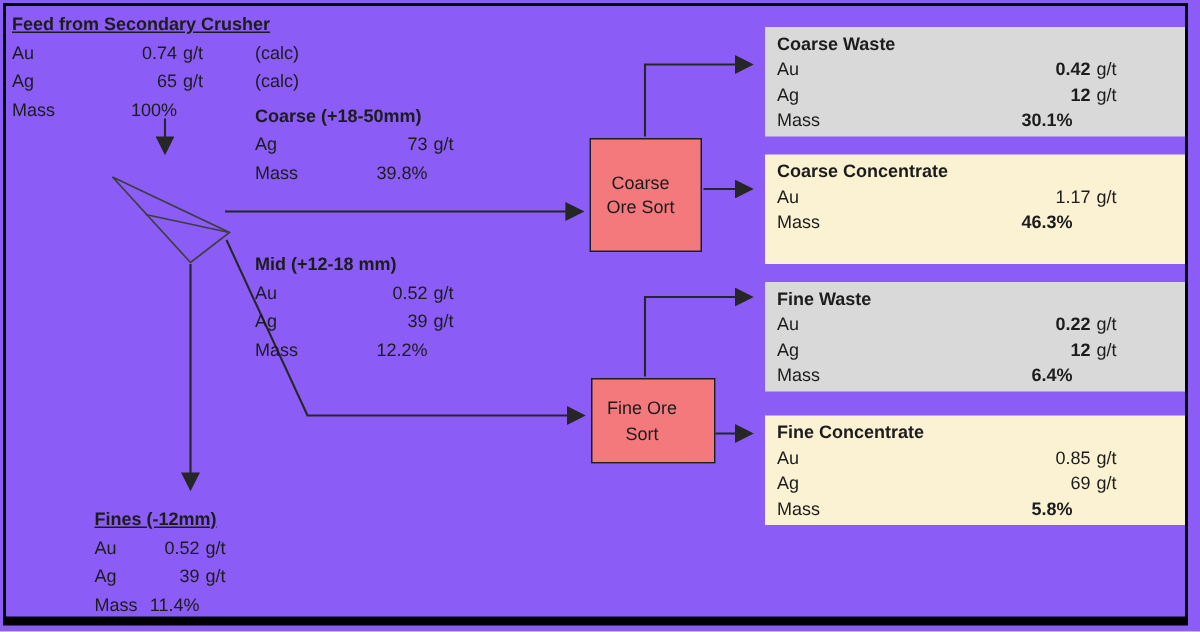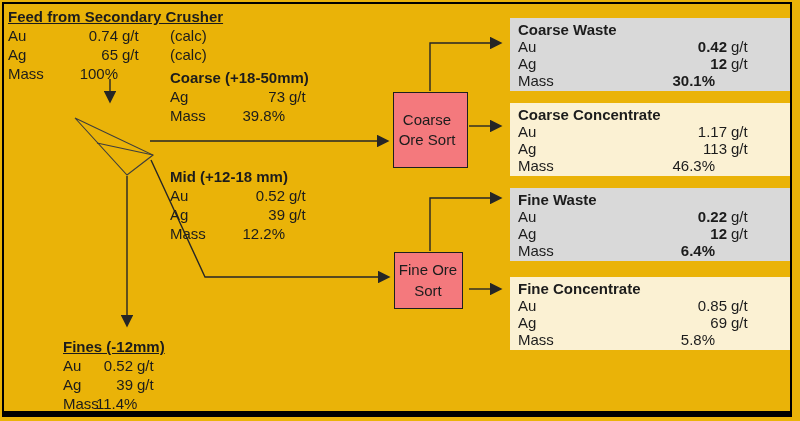--- a/index.html
+++ b/index.html
@@ -1,18 +1,18 @@
 <!DOCTYPE html>
 <html><head>
 <meta charset="utf-8">
 <style>
   html,body{margin:0;padding:0;background:#fff;}
   .canvas{
-    position:relative;width:800px;height:421px;background:#eab308;overflow:hidden;
-    font-family:"Liberation Sans",sans-serif;font-size:15px;color:#1c1c1c;
+    position:relative;width:800px;height:421px;background:#8b5cf6;overflow:hidden;
+    font-family:"Liberation Sans",sans-serif;font-size:12px;color:#1c1c1c;
   }
   .frame{
     position:absolute;left:2px;top:2px;width:790px;height:415px;
     border:2px solid #000;border-bottom-width:6px;box-sizing:border-box;
     pointer-events:none;
   }
   svg.lines{position:absolute;left:0;top:0;width:800px;height:421px;}
 
   
   .stream{position:absolute;line-height:19px;white-space:nowrap;}
@@ -39,21 +39,21 @@
   .outbox{
     position:absolute;left:510px;width:272px;height:70px;
     padding:3px 0 0 8px;box-sizing:content-box;line-height:17px;white-space:nowrap;
   }
   .outbox.waste{background:#D9D9D9;}
   .outbox.conc{background:#FBF1D3;}
   .outbox .title{font-weight:bold;height:17px;}
   .outbox .row{height:17px;}
   .outbox .lab{display:inline-block;width:100px;}
   .outbox .val{display:inline-block;width:109px;text-align:right;}
-  .outbox .val.pct{width:97px;}
+  .outbox .val.pct{width:97px;font-weight:bold;}
   .outbox .unit{margin-left:4px;}
   .outbox.waste .val{font-weight:bold;}
 </style>
 </head>
 <body>
 
 <div class="canvas">
 
   <svg class="lines" viewBox="0 0 800 421">
     <defs>
@@ -120,35 +120,34 @@
       <span class="lab">Ag</span><span class="val">39</span><span class="unit">g/t</span>
     </div>
     <div class="row">
       <span class="lab">Mass</span><span class="val">11.4%</span>
     </div>
   </div>
 
   <div class="sorter" style="left:393px;top:92px;width:75px;height:76px;">
     <span class="lbl">Coarse Ore Sort</span>
   </div>
-  <div class="sorter" style="left:394px;top:252px;width:69px;height:57px;">
+  <div class="sorter" style="left:394px;top:252px;width:83px;height:57px;">
     <span class="lbl">Fine Ore Sort</span>
   </div>
 
   <div class="outbox waste" style="top:18px;">
     <div class="title">Coarse Waste</div>
     <div class="row"><span class="lab">Au</span><span class="val">0.42</span><span class="unit">g/t</span></div>
     <div class="row"><span class="lab">Ag</span><span class="val">12</span><span class="unit">g/t</span></div>
     <div class="row"><span class="lab">Mass</span><span class="val pct">30.1%</span></div>
   </div>
 
   <div class="outbox conc" style="top:103px;">
     <div class="title">Coarse Concentrate</div>
     <div class="row"><span class="lab">Au</span><span class="val">1.17</span><span class="unit">g/t</span></div>
-    <div class="row"><span class="lab">Ag</span><span class="val">113</span><span class="unit">g/t</span></div>
     <div class="row"><span class="lab">Mass</span><span class="val pct">46.3%</span></div>
   </div>
 
   <div class="outbox waste" style="top:188px;">
     <div class="title">Fine Waste</div>
     <div class="row"><span class="lab">Au</span><span class="val">0.22</span><span class="unit">g/t</span></div>
     <div class="row"><span class="lab">Ag</span><span class="val">12</span><span class="unit">g/t</span></div>
     <div class="row"><span class="lab">Mass</span><span class="val pct">6.4%</span></div>
   </div>
 

